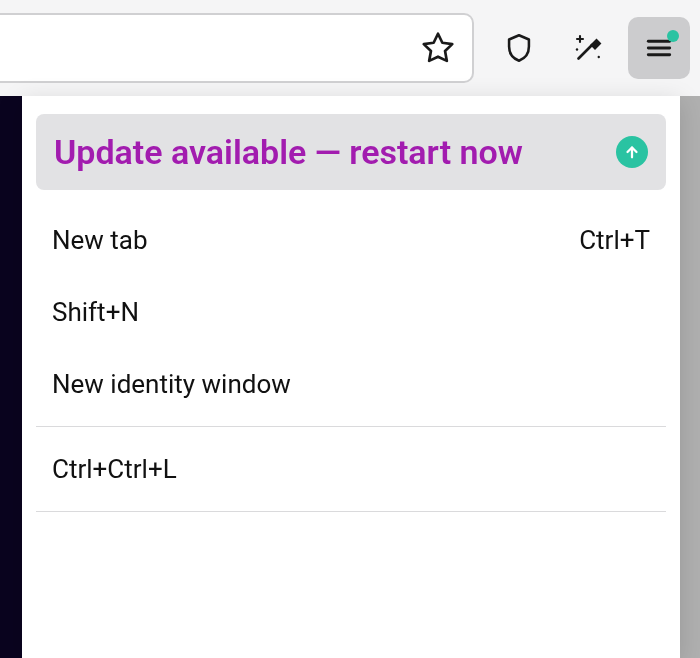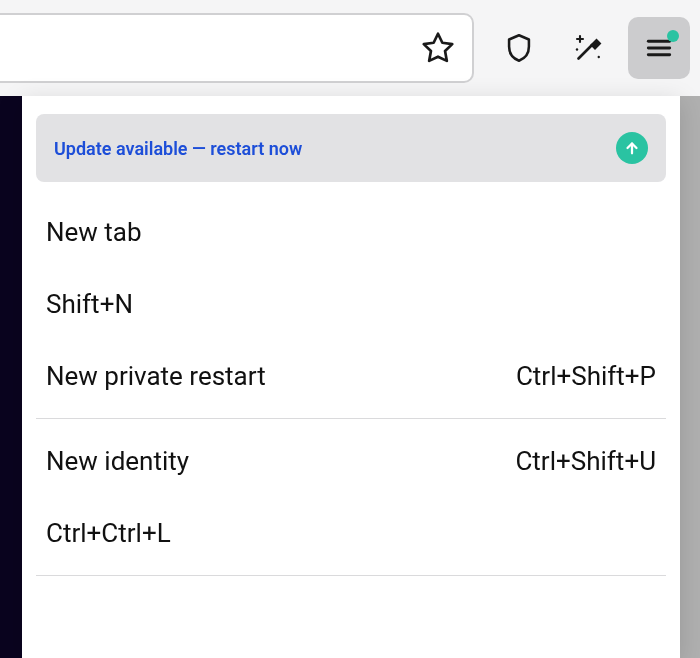--- a/index.html
+++ b/index.html
@@ -97,39 +97,39 @@
       margin: 0 14px 14px 14px;
       background: #e2e2e4;
       border-radius: 8px;
       padding: 18px 18px;
       display: flex;
       align-items: center;
       justify-content: space-between;
       cursor: pointer;
     }
     .update-banner-label {
-      font-size: 18px;
+      font-size: 34px;
       font-weight: 600;
-      color: #1d4ed8;
+      color: #a21caf;
     }
     .update-icon {
       width: 32px;
       height: 32px;
       background: #2ac3a2;
       border-radius: 50%;
       display: flex;
       align-items: center;
       justify-content: center;
       flex-shrink: 0;
     }
     .menu-item {
       display: flex;
       align-items: center;
       justify-content: space-between;
-      padding: 21px 24px;
+      padding: 21px 30px;
       cursor: pointer;
     }
     .menu-item-label {
       font-size: 26px;
       color: #111;
     }
     .menu-item-shortcut {
       font-size: 26px;
       color: #111;
     }
@@ -193,34 +193,30 @@
       <span class="update-icon">
         <svg class="icon-svg" width="18" height="18" viewBox="0 0 24 24" fill="none" stroke="#ffffff" stroke-width="3" stroke-linecap="round" stroke-linejoin="round">
           <path d="M12 19V6"></path>
             <path d="M6 12l6-6 6 6"></path>
         </svg>
       </span>
     </div>
 
     <div class="menu-item">
       <span class="menu-item-label">New tab</span>
+      <span class="menu-item-shortcut">Ctrl+T</span>
     </div>
     <div class="menu-item">
       <span class="menu-item-shortcut">Shift+N</span>
     </div>
     <div class="menu-item">
-      <span class="menu-item-label">New private restart</span>
-      <span class="menu-item-shortcut">Ctrl+Shift+P</span>
+      <span class="menu-item-label">New identity window</span>
     </div>
 
     <div class="menu-sep"></div>
 
     <div class="menu-item">
-      <span class="menu-item-label">New identity</span>
-      <span class="menu-item-shortcut">Ctrl+Shift+U</span>
-    </div>
-    <div class="menu-item">
       <span class="menu-item-shortcut">Ctrl+Ctrl+L</span>
     </div>
 
     <div class="menu-sep"></div>
   </div>
 </div>
 
 </body></html>

